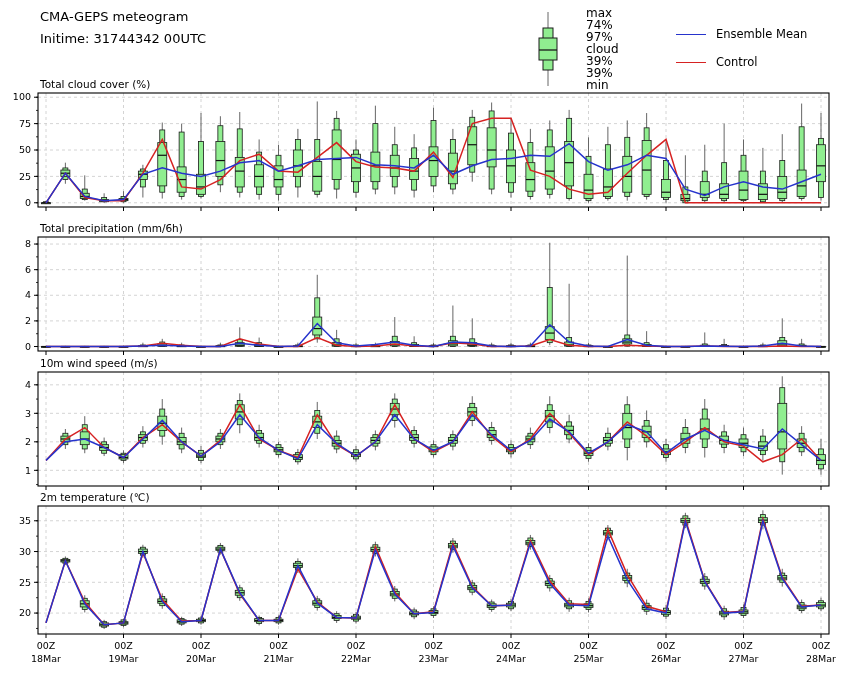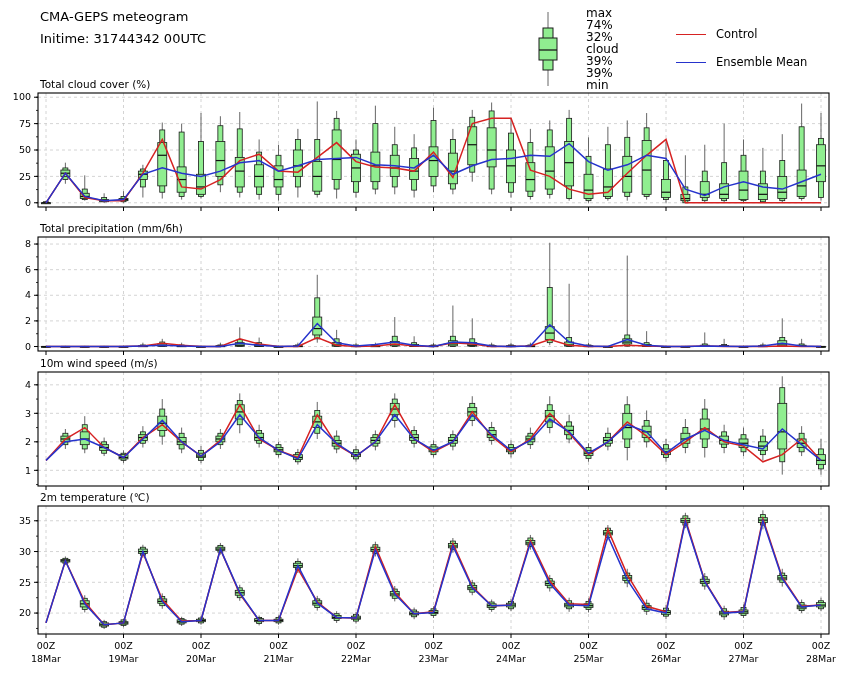--- a/index.html
+++ b/index.html
@@ -27,35 +27,35 @@
   <div id="boxlegend">
     <svg width="34" height="88">
       <line x1="20" y1="8" x2="20" y2="24" stroke="#666" stroke-width="1"></line>
       <line x1="20" y1="66" x2="20" y2="82" stroke="#666" stroke-width="1"></line>
       <rect x="15" y="24" width="10" height="42" fill="#90ee90" stroke="#1a1a1a" stroke-width="1"></rect>
       <rect x="11" y="34" width="18" height="22" fill="#90ee90" stroke="#1a1a1a" stroke-width="1"></rect>
       <line x1="11" y1="46" x2="29" y2="46" stroke="#1a1a1a" stroke-width="1.3"></line>
     </svg>
     <div class="boxlab" style="top:5px">max</div>
     <div class="boxlab" style="top:17px">74%</div>
-    <div class="boxlab" style="top:29px">32%</div>
+    <div class="boxlab" style="top:29px">97%</div>
     <div class="boxlab" style="top:41px">cloud</div>
     <div class="boxlab" style="top:53px">39%</div>
     <div class="boxlab" style="top:65px">39%</div>
     <div class="boxlab" style="top:77px">min</div>
   </div>
 
   <div id="linelegend">
     <div class="legrow">
+      <div class="legline" id="leg-ens-line" style="border-top-color: rgb(38, 51, 204);"></div>
+      <div class="leglab">Ensemble Mean</div>
+    </div>
+    <div class="legrow">
       <div class="legline" id="leg-control-line" style="border-top-color: rgb(214, 34, 34);"></div>
       <div class="leglab">Control</div>
-    </div>
-    <div class="legrow">
-      <div class="legline" id="leg-ens-line" style="border-top-color: rgb(38, 51, 204);"></div>
-      <div class="leglab">Ensemble Mean</div>
     </div>
   </div>
 
   <svg id="plot" width="841" height="680" style="position:absolute;left:0;top:0;pointer-events:none;">
       <g>
         <line x1="38" x2="829" y1="202.77777777777777" y2="202.77777777777777" stroke="#c9c9c9" stroke-width="0.8" stroke-dasharray="3,3"></line>
         <line x1="38" x2="829" y1="176.38888888888889" y2="176.38888888888889" stroke="#c9c9c9" stroke-width="0.8" stroke-dasharray="3,3"></line>
         <line x1="38" x2="829" y1="150" y2="150" stroke="#c9c9c9" stroke-width="0.8" stroke-dasharray="3,3"></line>
         <line x1="38" x2="829" y1="123.61111111111111" y2="123.61111111111111" stroke="#c9c9c9" stroke-width="0.8" stroke-dasharray="3,3"></line>
         <line x1="38" x2="829" y1="97.22222222222223" y2="97.22222222222223" stroke="#c9c9c9" stroke-width="0.8" stroke-dasharray="3,3"></line>

